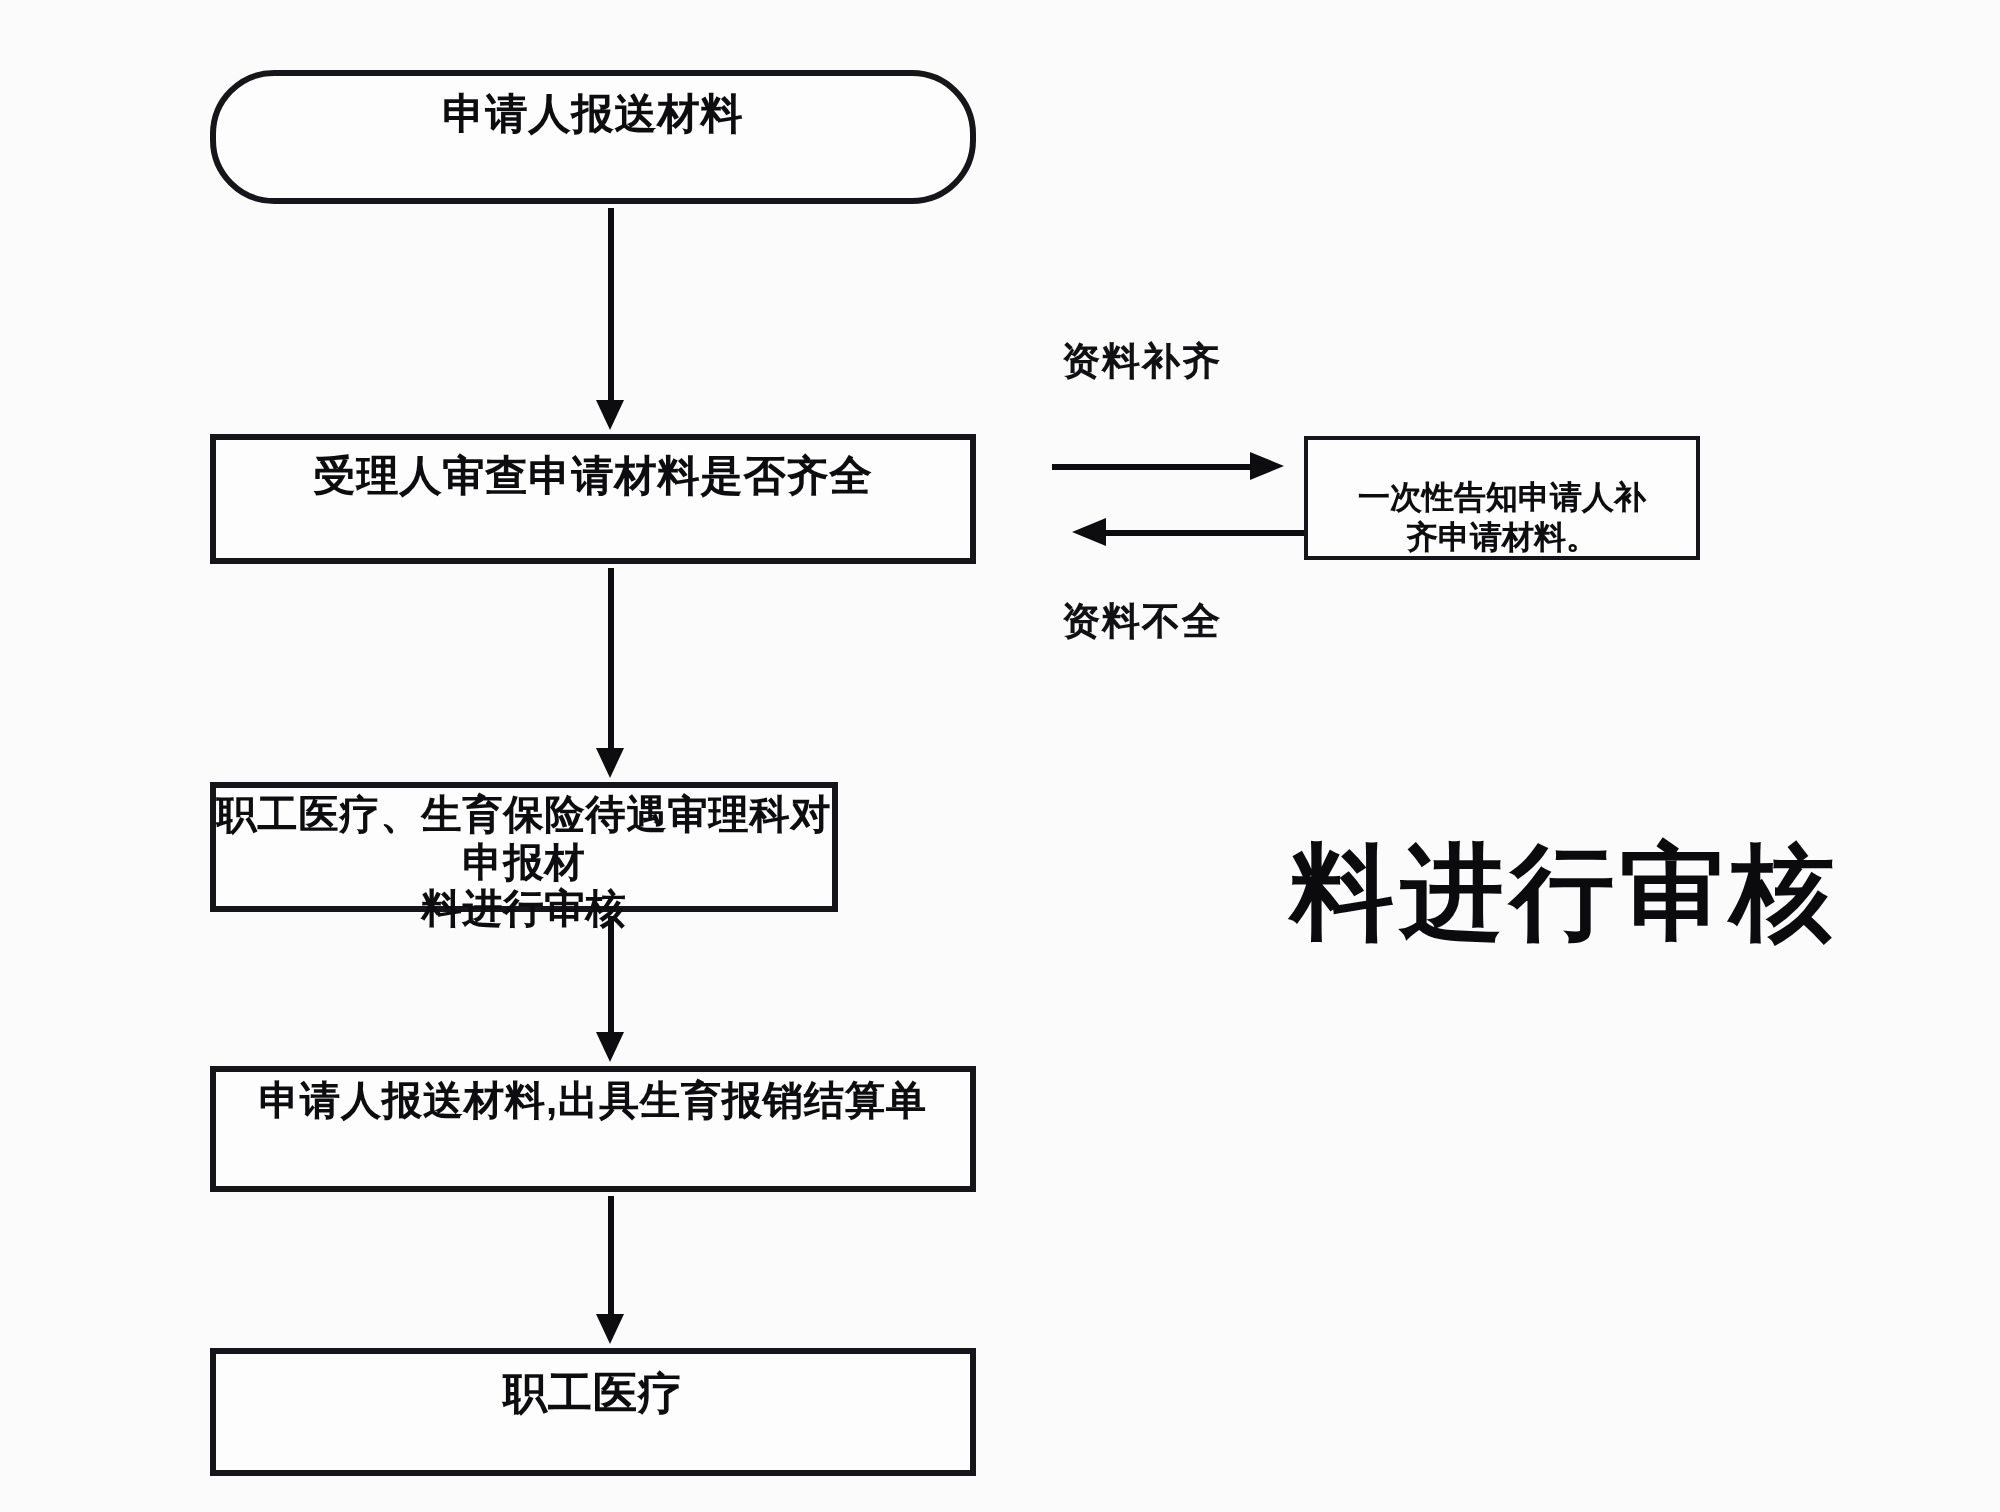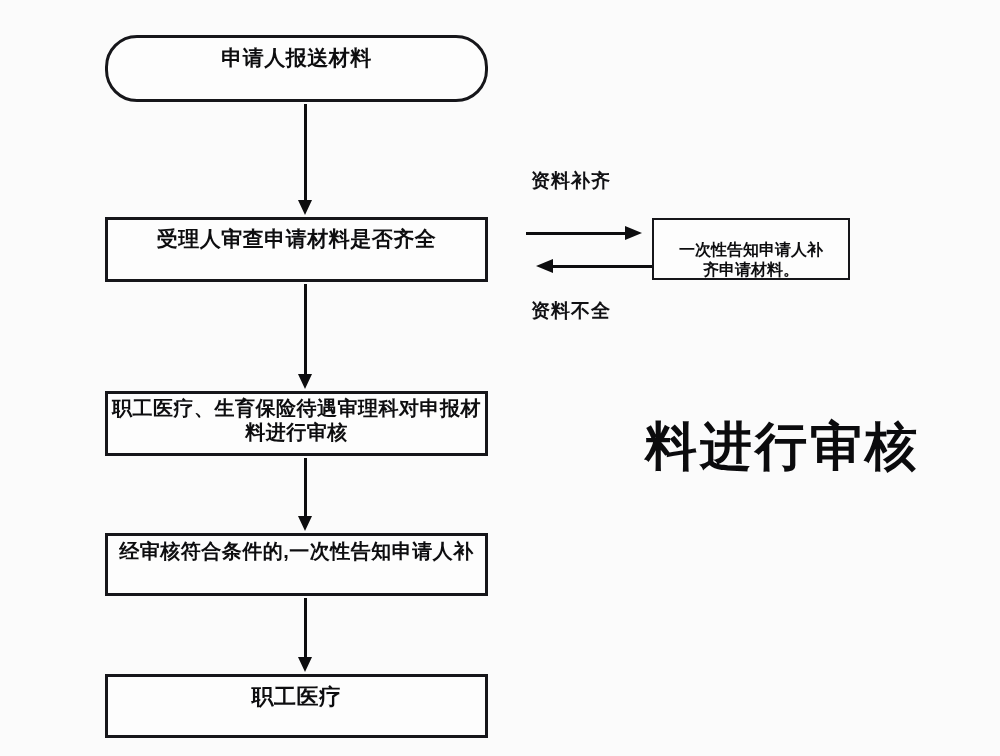--- a/index.html
+++ b/index.html
@@ -39,21 +39,21 @@
     white-space: pre-line;
   }
 
   
   #box-submit        { left: 105px; top: 35px;  width: 383px; height: 67px; border-radius: 32px; }
   #box-submit .box-text      { font-size: 21px; padding-top: 8px; }
 
   #box-review        { left: 105px; top: 217px; width: 383px; height: 65px; }
   #box-review .box-text      { font-size: 21px; padding-top: 7px; }
 
-  #box-audit         { left: 105px; top: 391px; width: 383px; height: 65px; }
+  #box-audit         { left: 105px; top: 391px; width: 314px; height: 65px; }
   #box-audit .box-text       { font-size: 20px; padding-top: 3px; text-align: center; }
 
   #box-settlement    { left: 105px; top: 533px; width: 383px; height: 63px; }
   #box-settlement .box-text  { font-size: 20px; padding-top: 4px; }
 
   #box-payment       { left: 105px; top: 674px; width: 383px; height: 64px; }
   #box-payment .box-text     { font-size: 22px; padding-top: 7px; }
 
   
   #box-notify {
@@ -197,21 +197,21 @@
   <div class="proc-box" id="box-review">
     <span class="box-text">受理人审查申请材料是否齐全</span>
   </div>
 
   <div class="proc-box" id="box-audit">
     <span class="box-text">职工医疗、生育保险待遇审理科对申报材
 料进行审核</span>
   </div>
 
   <div class="proc-box" id="box-settlement">
-    <span class="box-text">经审核符合条件的,一次性告知申请人补</span>
+    <span class="box-text">申请人报送材料,出具生育报销结算单</span>
   </div>
 
   <div class="proc-box" id="box-payment">
     <span class="box-text">职工医疗</span>
   </div>
 
   <div id="box-notify">
     <span class="box-text">一次性告知申请人补
 齐申请材料。</span>
   </div>

